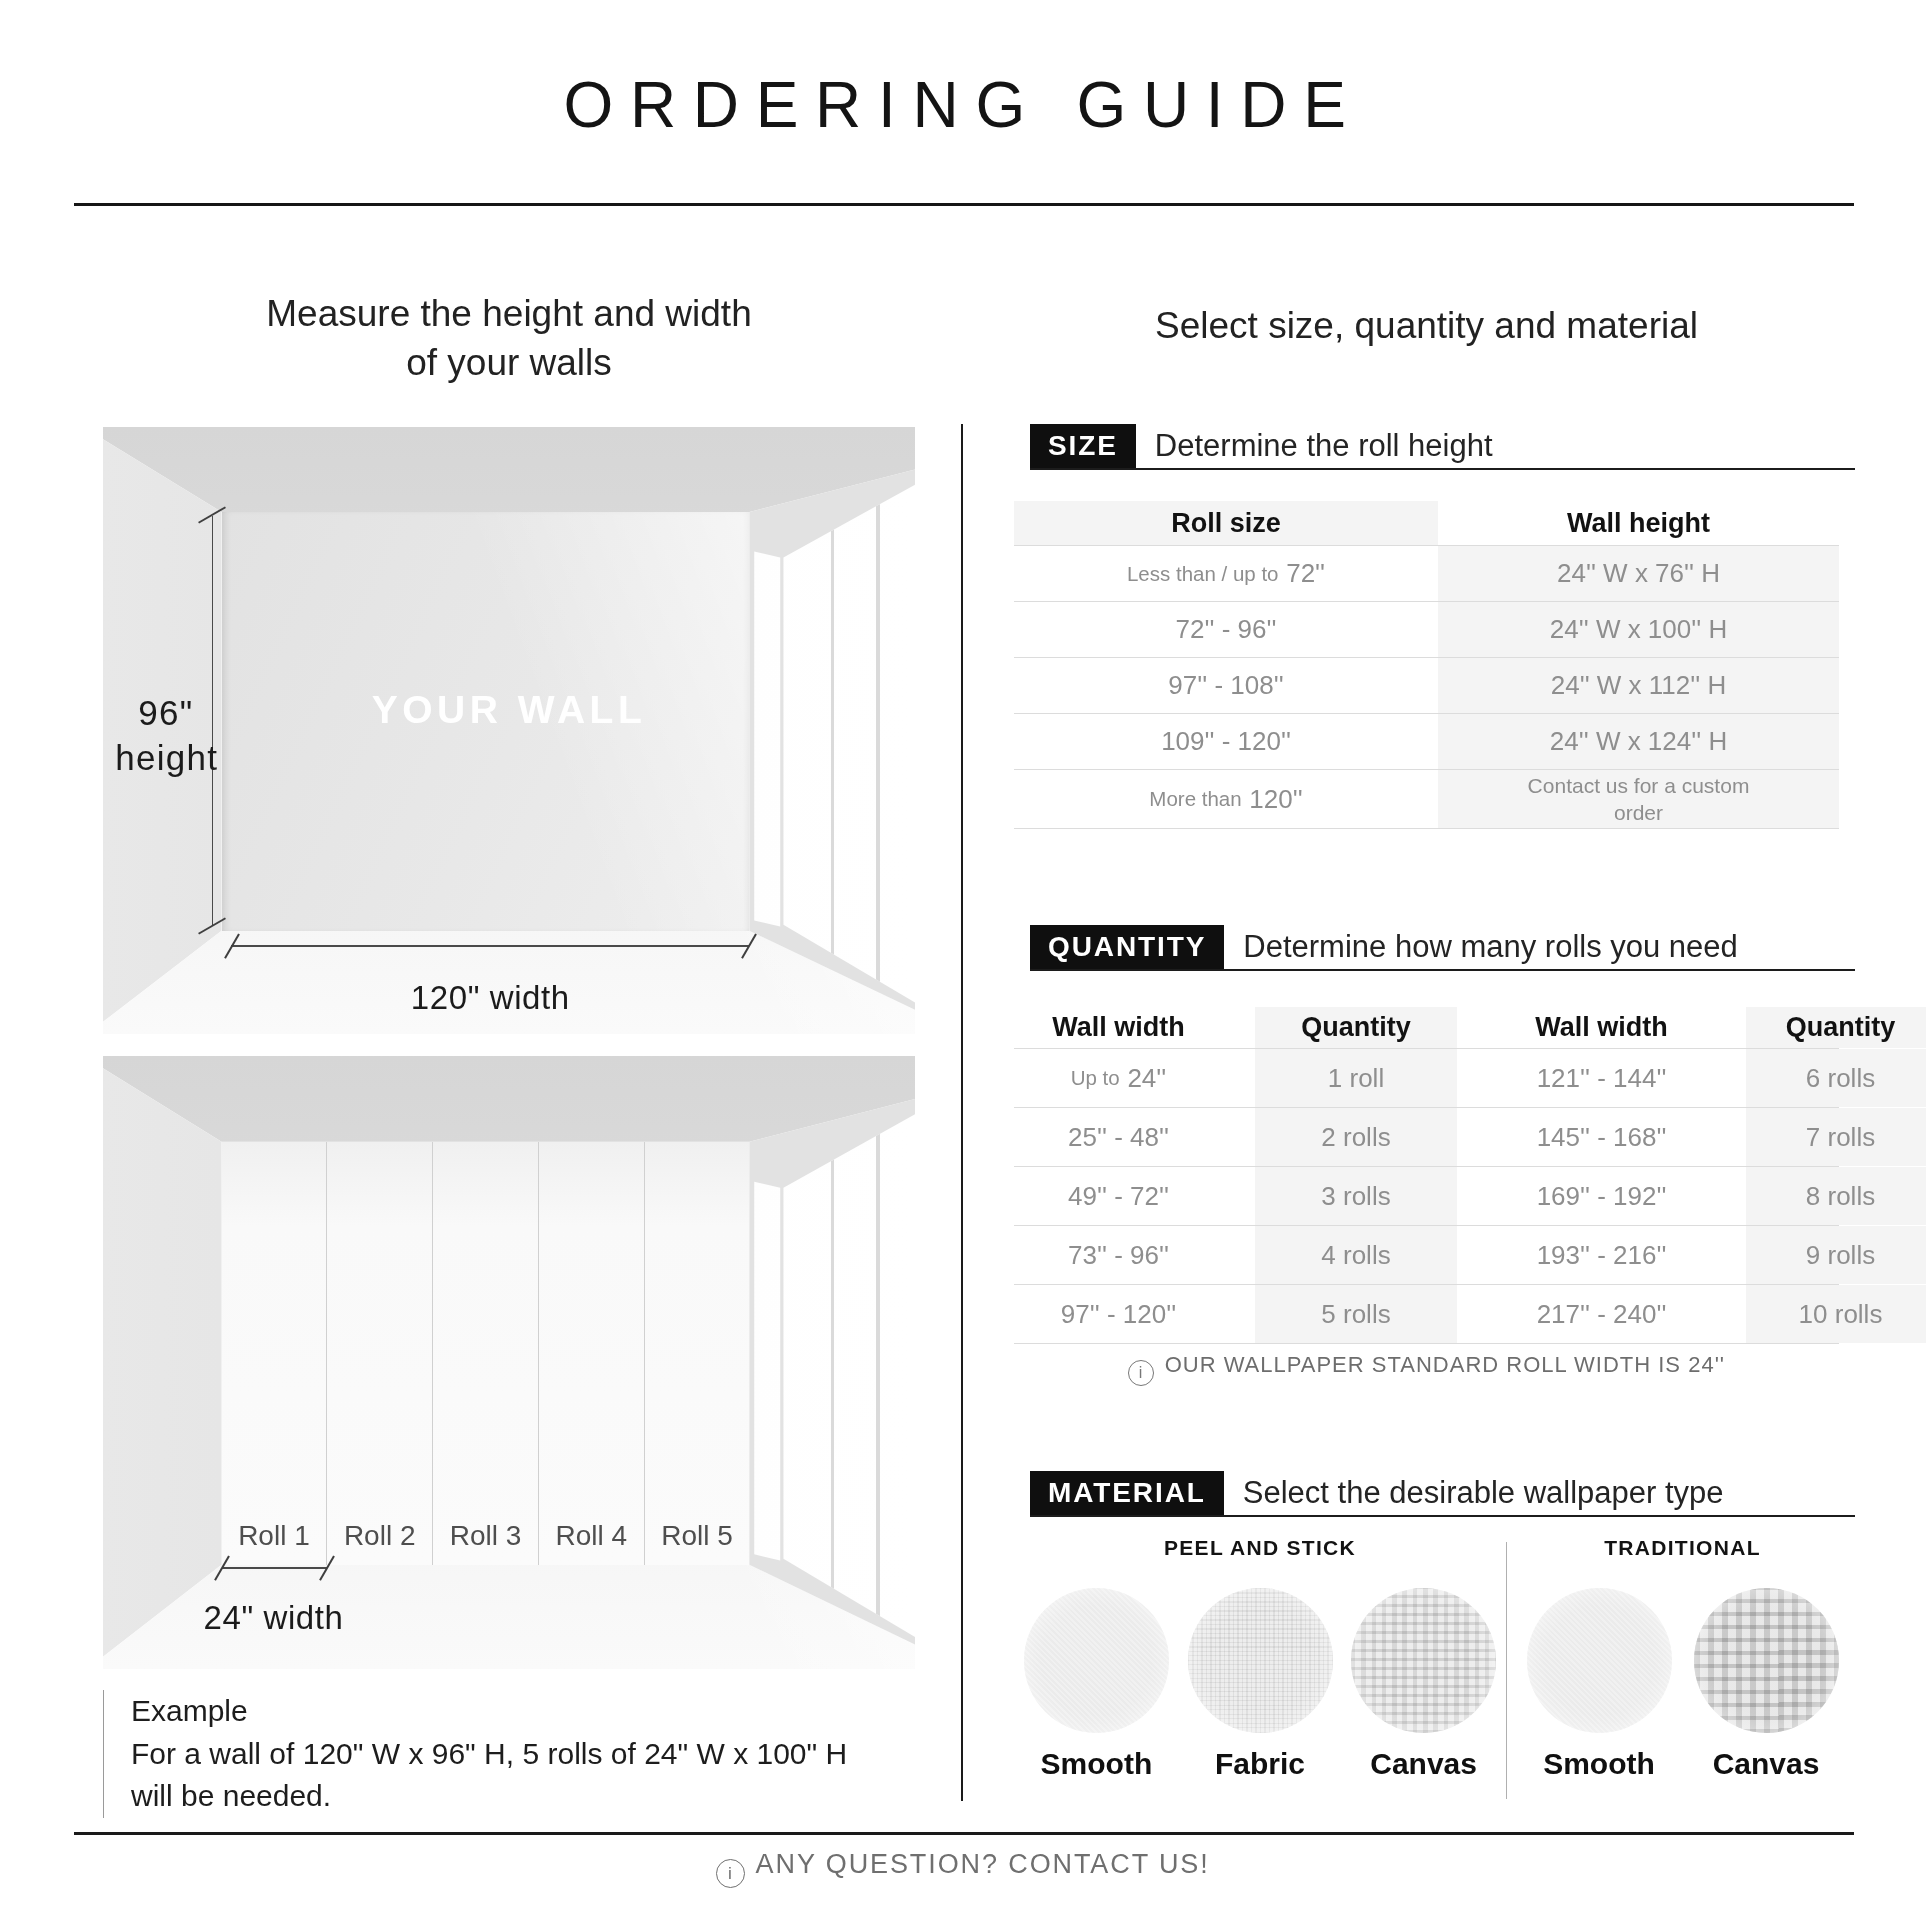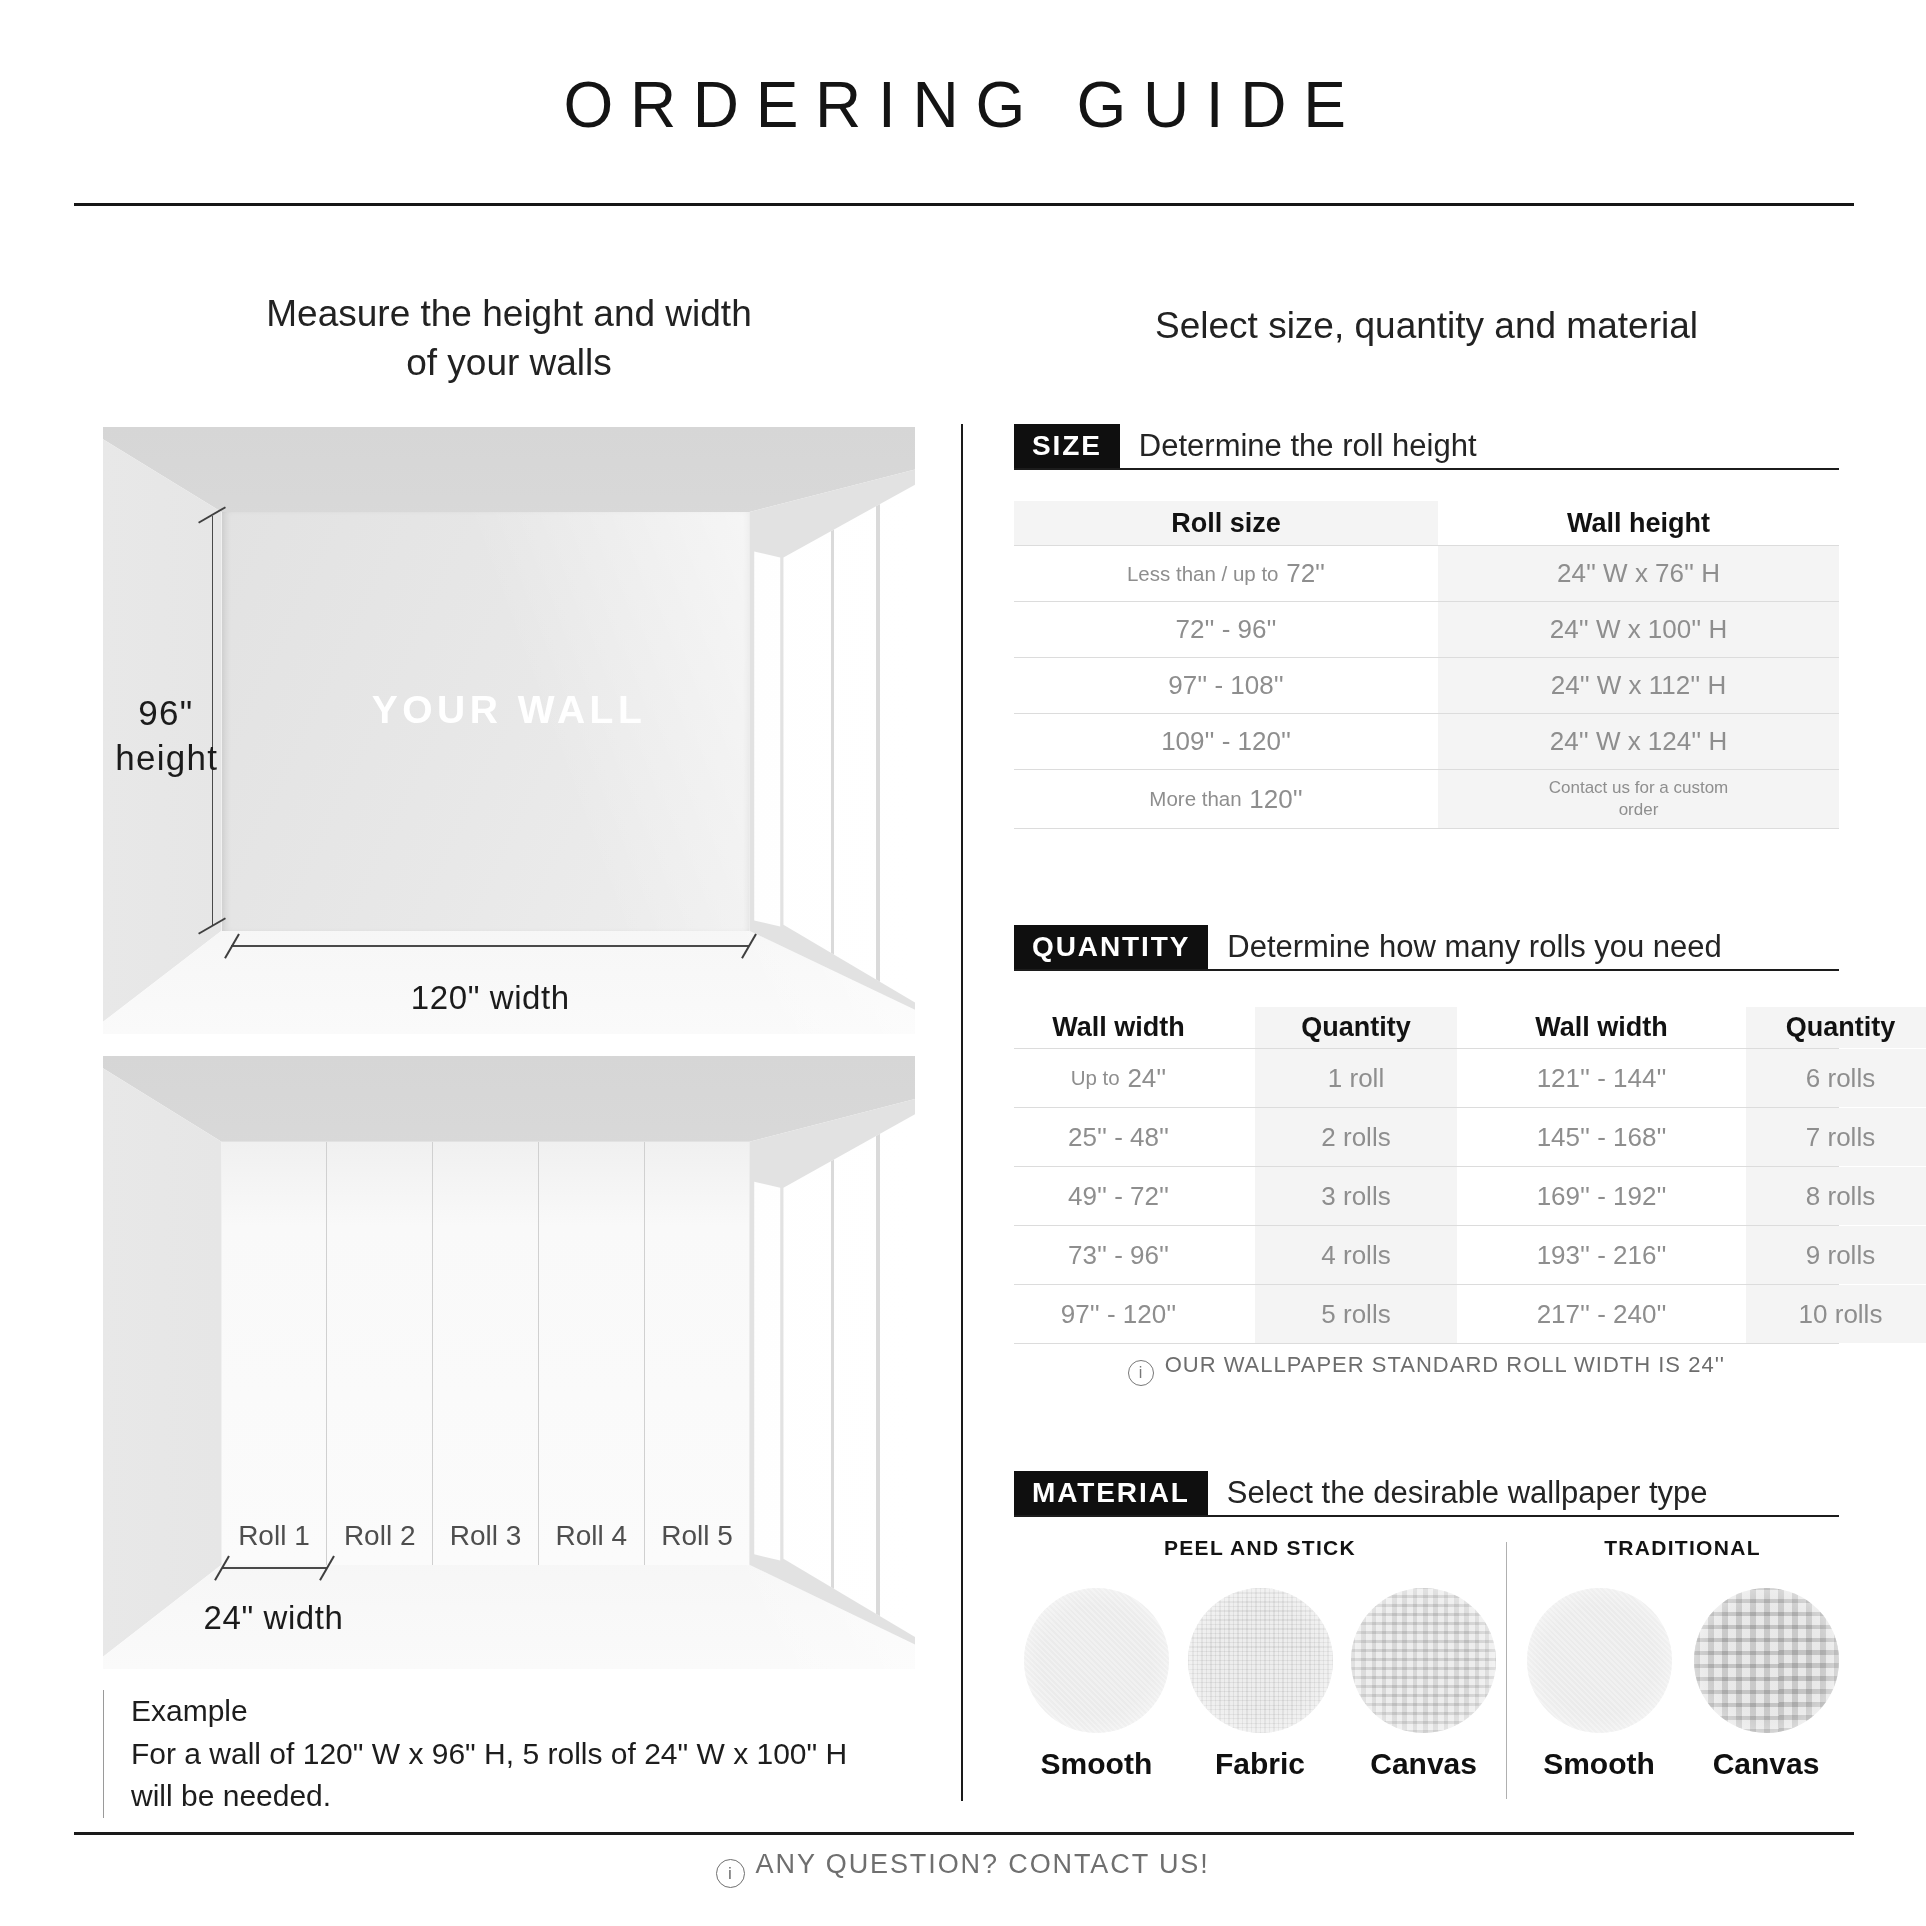--- a/index.html
+++ b/index.html
@@ -79,21 +79,21 @@
   .room1 .dim-label-h { left:15.8%; width:63.8%; top:91%; }
   .room2 .dim-label-h { left:8%; width:26%; top:88.6%; }
 
   
   .example { position:absolute; left:103px; top:1690px; width:815px;
                border-left:1.9px solid #9a9a9a; padding-left:27px;
                font-size:30px; line-height:1.42; color:#1d1d1d; }
 
   
   .right-col { position:absolute; left:1014px; top:0; width:825px; height:1926px; }
-  .sec-head { position:absolute; left:0; width:100%; height:44px; border-bottom:2.6px solid #1c1c1c;
+  .sec-head { position:absolute; left:16px; width:100%; height:44px; border-bottom:2.6px solid #1c1c1c;
                display:flex; align-items:stretch; }
   .badge { display:inline-flex; align-items:center; padding:0 18px; background:#0f0f0f; color:#ffffff;
                font-size:28px; font-weight:700; letter-spacing:1.9px; }
   .sec-sub { display:inline-flex; align-items:center; margin-left:19px; font-size:31px; color:#242424; }
   .size-head { top:424px; } .qty-head { top:925px; } .mat-head { top:1471px; }
 
   
   .tbl { position:absolute; left:0; width:825px; }
   .size-table { top:501px; }
   .qty-table  { top:1007px; }
@@ -101,21 +101,21 @@
   .size-table .t-row { grid-template-columns:424px 401px; height:55px; }
   .size-table .t-row.hrow { height:44px; }
   .size-table .t-row.last { height:58px; }
   .qty-table .t-row { grid-template-columns:209px 202px 225px 189px; height:58px;gap:32px; }
   .qty-table .t-row.hrow { height:41px; }
   .cell { height:100%; display:flex; align-items:center; justify-content:center; text-align:center; }
   .alt { background:#f4f4f4; }
   .hdr { font-size:27px; font-weight:700; color:#121212; }
   .val { font-size:26px; color:#8e8e8e; }
   .pfx { font-size:20.5px; margin-right:7.7px; color:#8e8e8e; }
-  .two-line { font-size:17px; line-height:1.3; max-width:222px; }
+  .two-line { font-size:21px; line-height:1.3; max-width:222px; }
 
   .note { position:absolute; top:1352px; left:0; width:100%; text-align:center;
                font-size:22px; color:#6d6d6d; letter-spacing:1px; }
   .info-ic { display:inline-flex; align-items:center; justify-content:center;
                width:24.4px; height:24.4px; border:1.9px solid #777777; border-radius:50%;
                font-size:16px; color:#777777; margin-right:10.3px; vertical-align:-5.8px; }
 
   
   .mat-zone { position:absolute; top:1536px; left:0; width:825px; height:270px; }
   .mat-group { position:absolute; top:0; }

